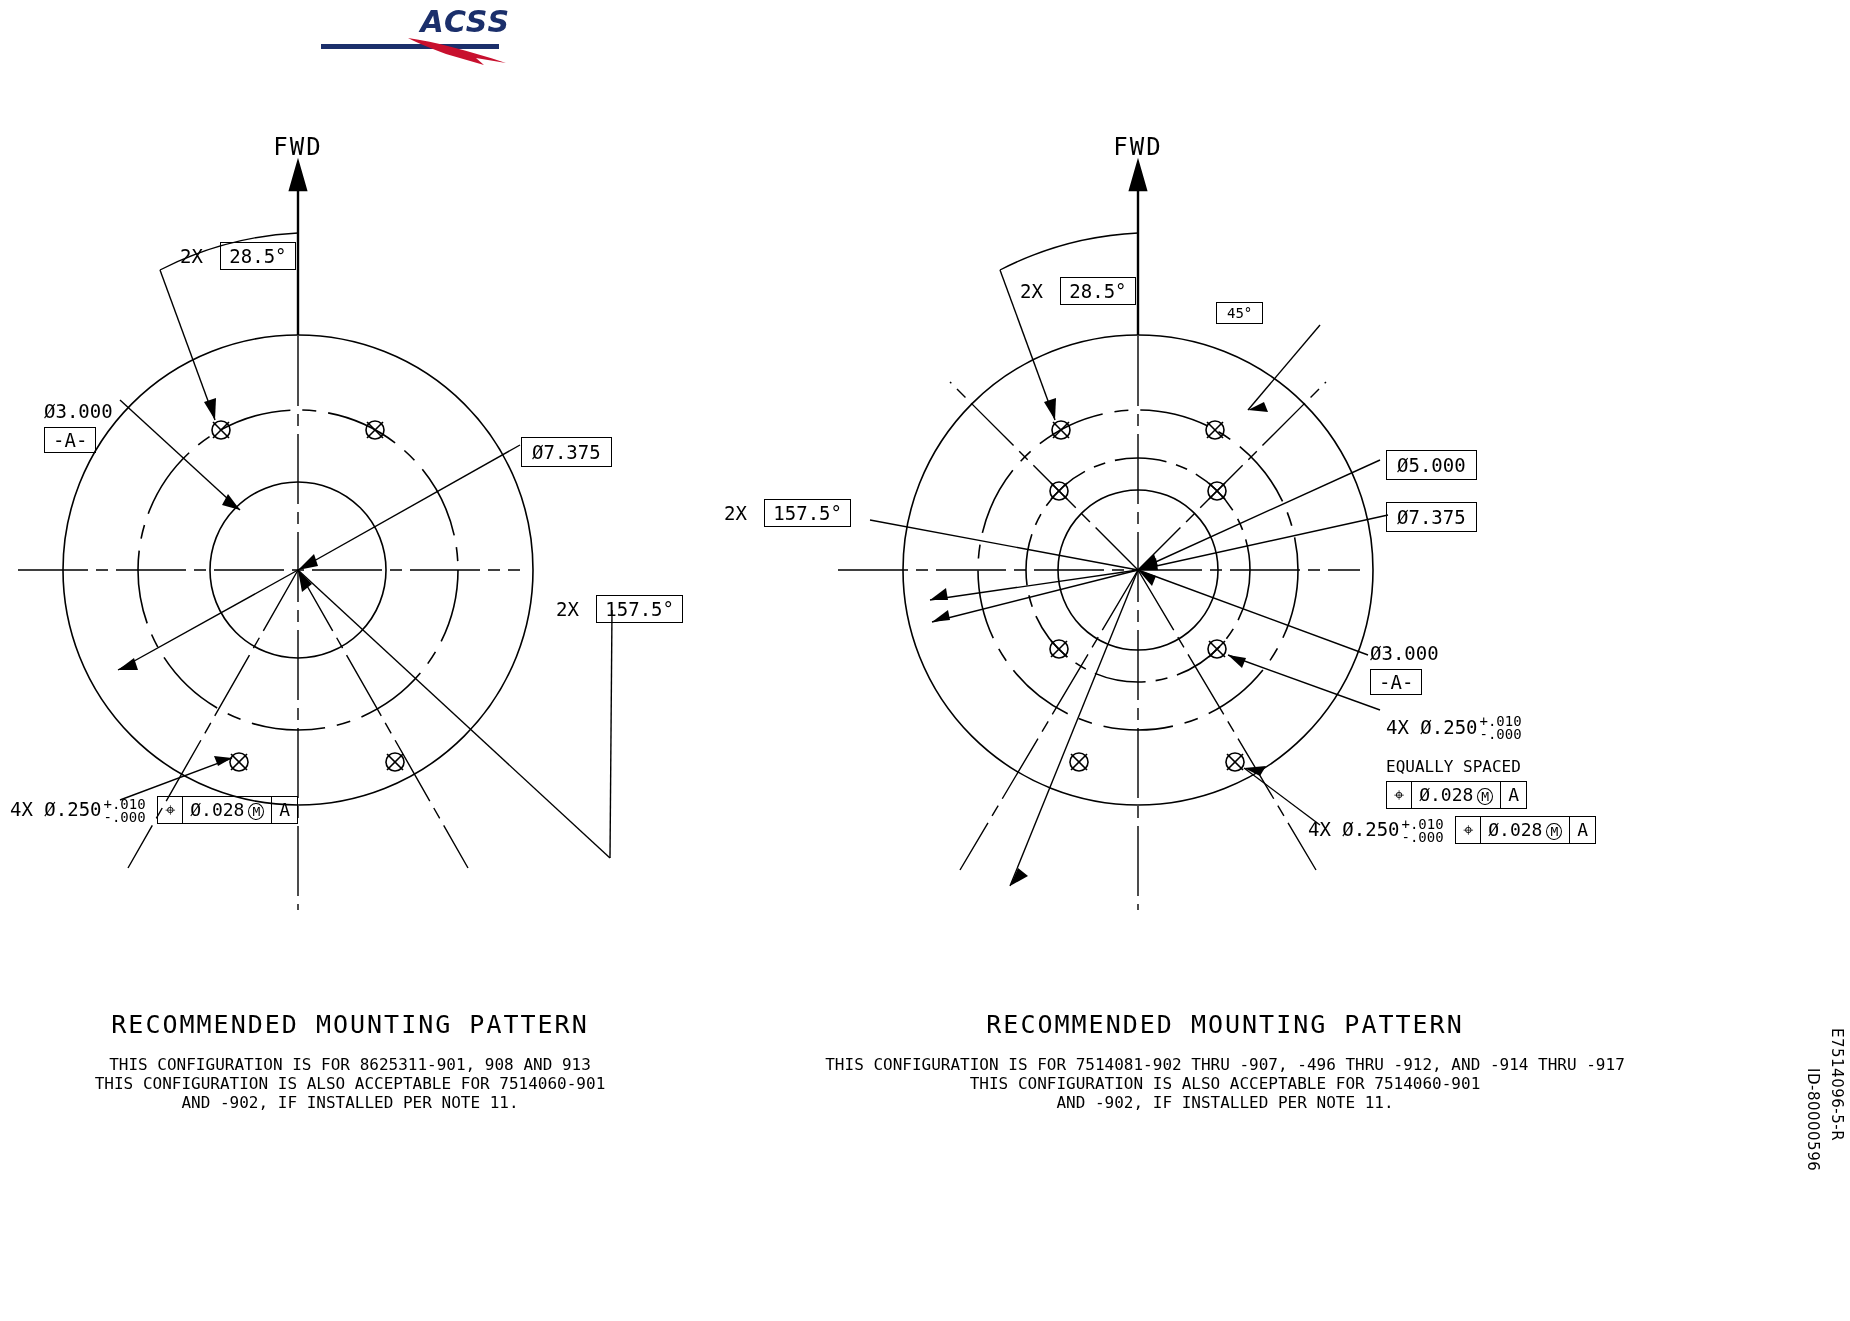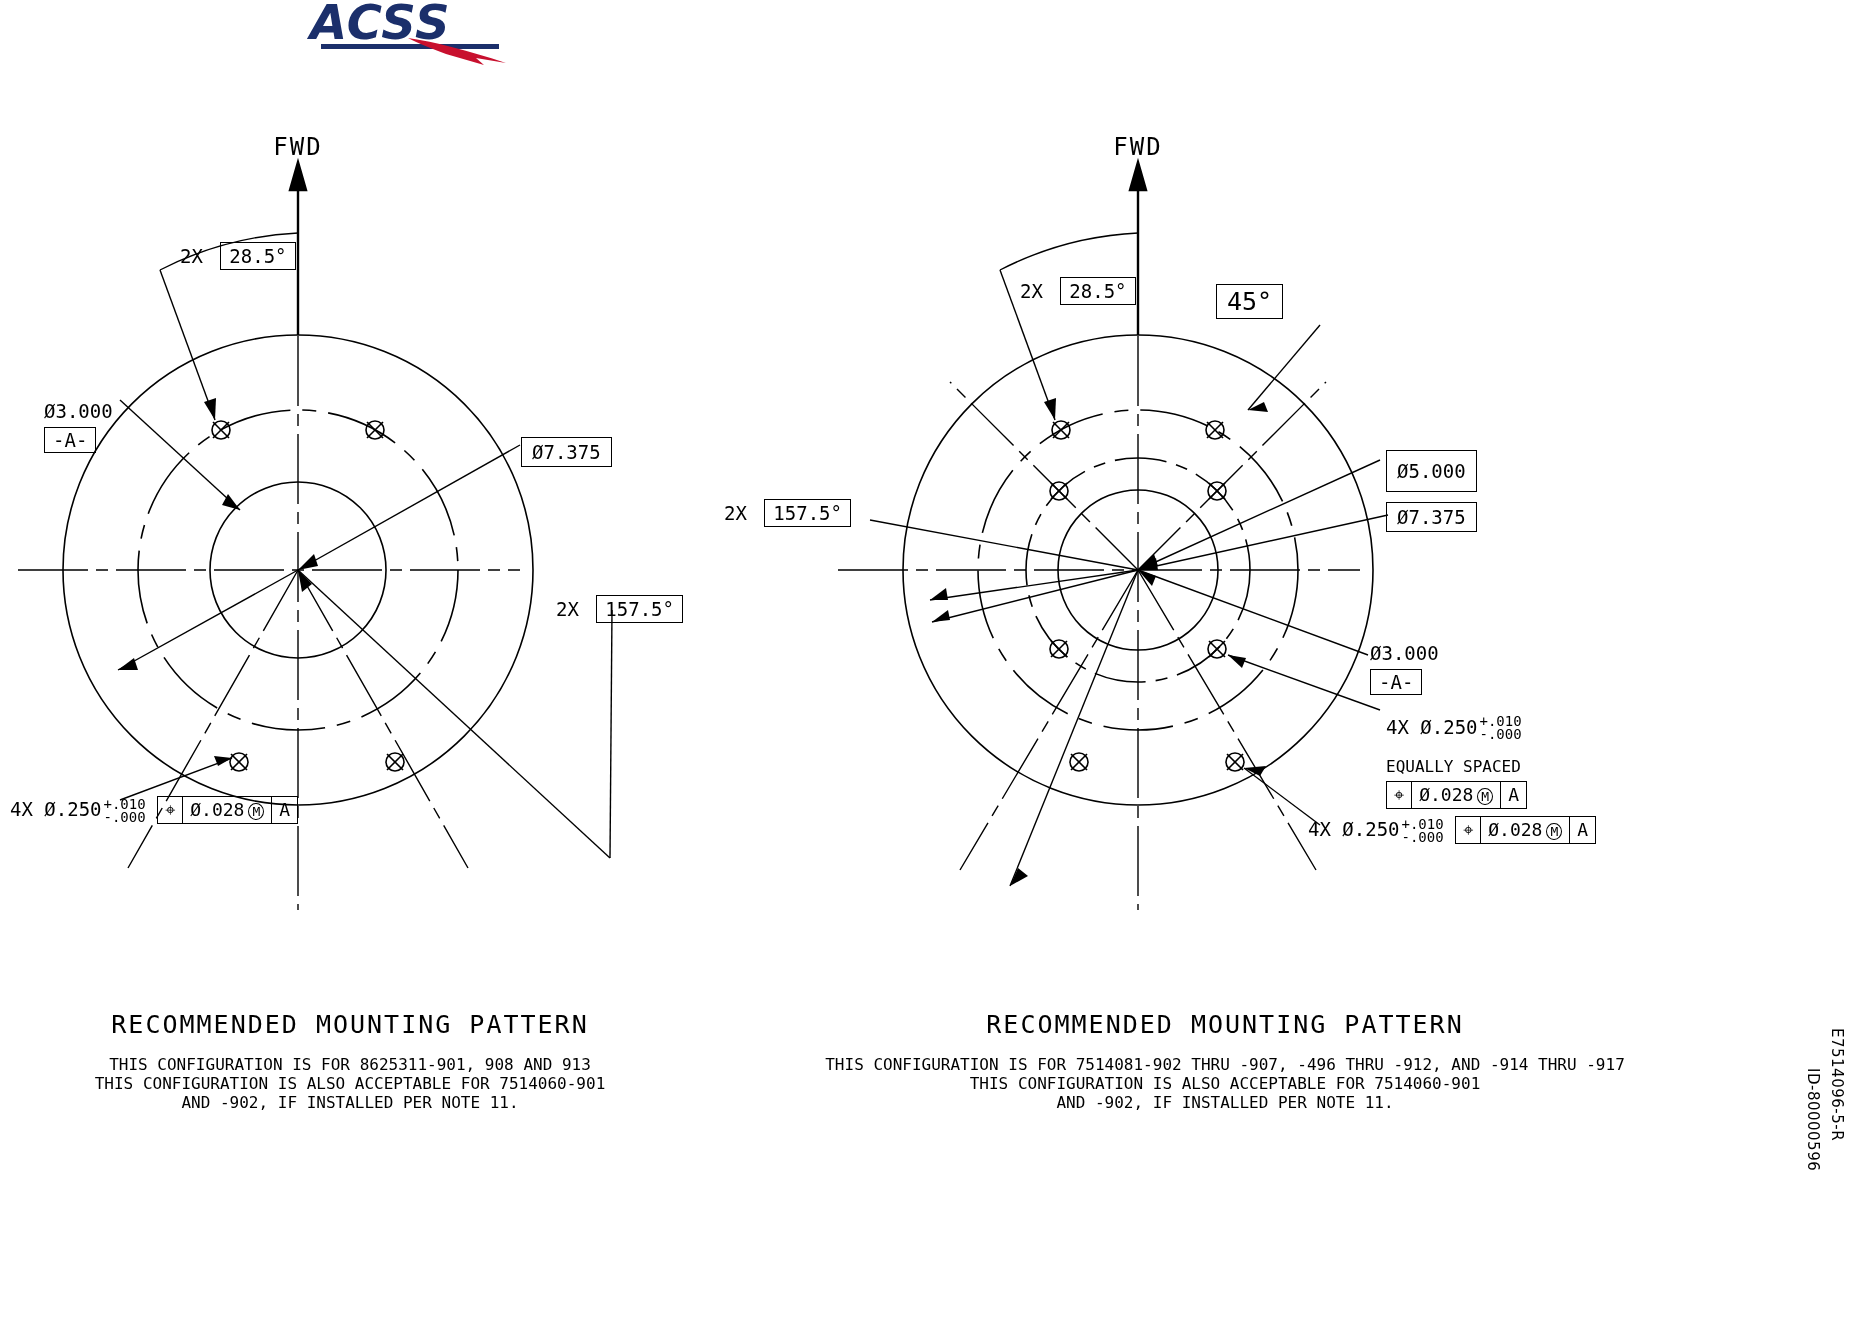--- a/index.html
+++ b/index.html
@@ -19,25 +19,25 @@
     position: absolute;
     left: 310px;
     top: 0px;
     width: 200px;
     height: 70px;
   }
   .logo-text {
     font-family: "DejaVu Sans", sans-serif;
     font-weight: bold;
     font-style: italic;
-    font-size: 48px;
+    font-size: 30px;
     letter-spacing: 1px;
     color: #1b2f6b;
     line-height: 44px;
-    text-align: left;
+    text-align: right;
   }
   .logo-bar {
     width: 178px;
     height: 5px;
     background: #1b2f6b;
     margin: 0 auto;
   }
   .logo-swoosh {
     position: absolute;
     left: 96px;
@@ -304,28 +304,28 @@
       <line x1="418" y1="460" x2="290" y2="776"></line>
       <polygon points="290,776 298,758 308,766" fill="#000" stroke="none"></polygon>
     </g>
   </svg>
 
   <div style="position:absolute; left:300px; top:170px; font-size:19px;">
     <span>2X</span>
     <span style="border:1.6px solid #000; padding:2px 8px; margin-left:6px;">28.5°</span>
   </div>
 
-  <div style="position:absolute; left:496px; top:174px; font-size:25px; border:1.6px solid #000; padding:2px 10px;">45°</div>
+  <div style="position:absolute; left:496px; top:192px; font-size:14px; border:1.6px solid #000; padding:2px 10px;">45°</div>
 
   <div style="position:absolute; left:4px; top:392px; font-size:19px;">
     <span>2X</span>
     <span style="border:1.6px solid #000; padding:2px 8px; margin-left:6px;">157.5°</span>
   </div>
 
-  <div style="position:absolute; left:666px; top:340px; font-size:19px; border:1.6px solid #000; padding:9px 10px;">Ø5.000</div>
+  <div style="position:absolute; left:666px; top:340px; font-size:19px; border:1.6px solid #000; padding:3px 10px;">Ø5.000</div>
 
   <div style="position:absolute; left:666px; top:392px; font-size:19px; border:1.6px solid #000; padding:3px 10px;">Ø7.375</div>
 
   <div style="position:absolute; left:650px; top:532px; font-size:19px;">
     <div>Ø3.000</div>
     <div style="border:1.6px solid #000; padding:1px 8px; display:inline-block; margin-top:5px;">-A-</div>
   </div>
 
   <div style="position:absolute; left:666px; top:605px; font-size:19px;">
     <span>4X  Ø.250</span><span style="display:inline-block; vertical-align:middle; font-size:14px; line-height:13px; margin-left:2px;">

